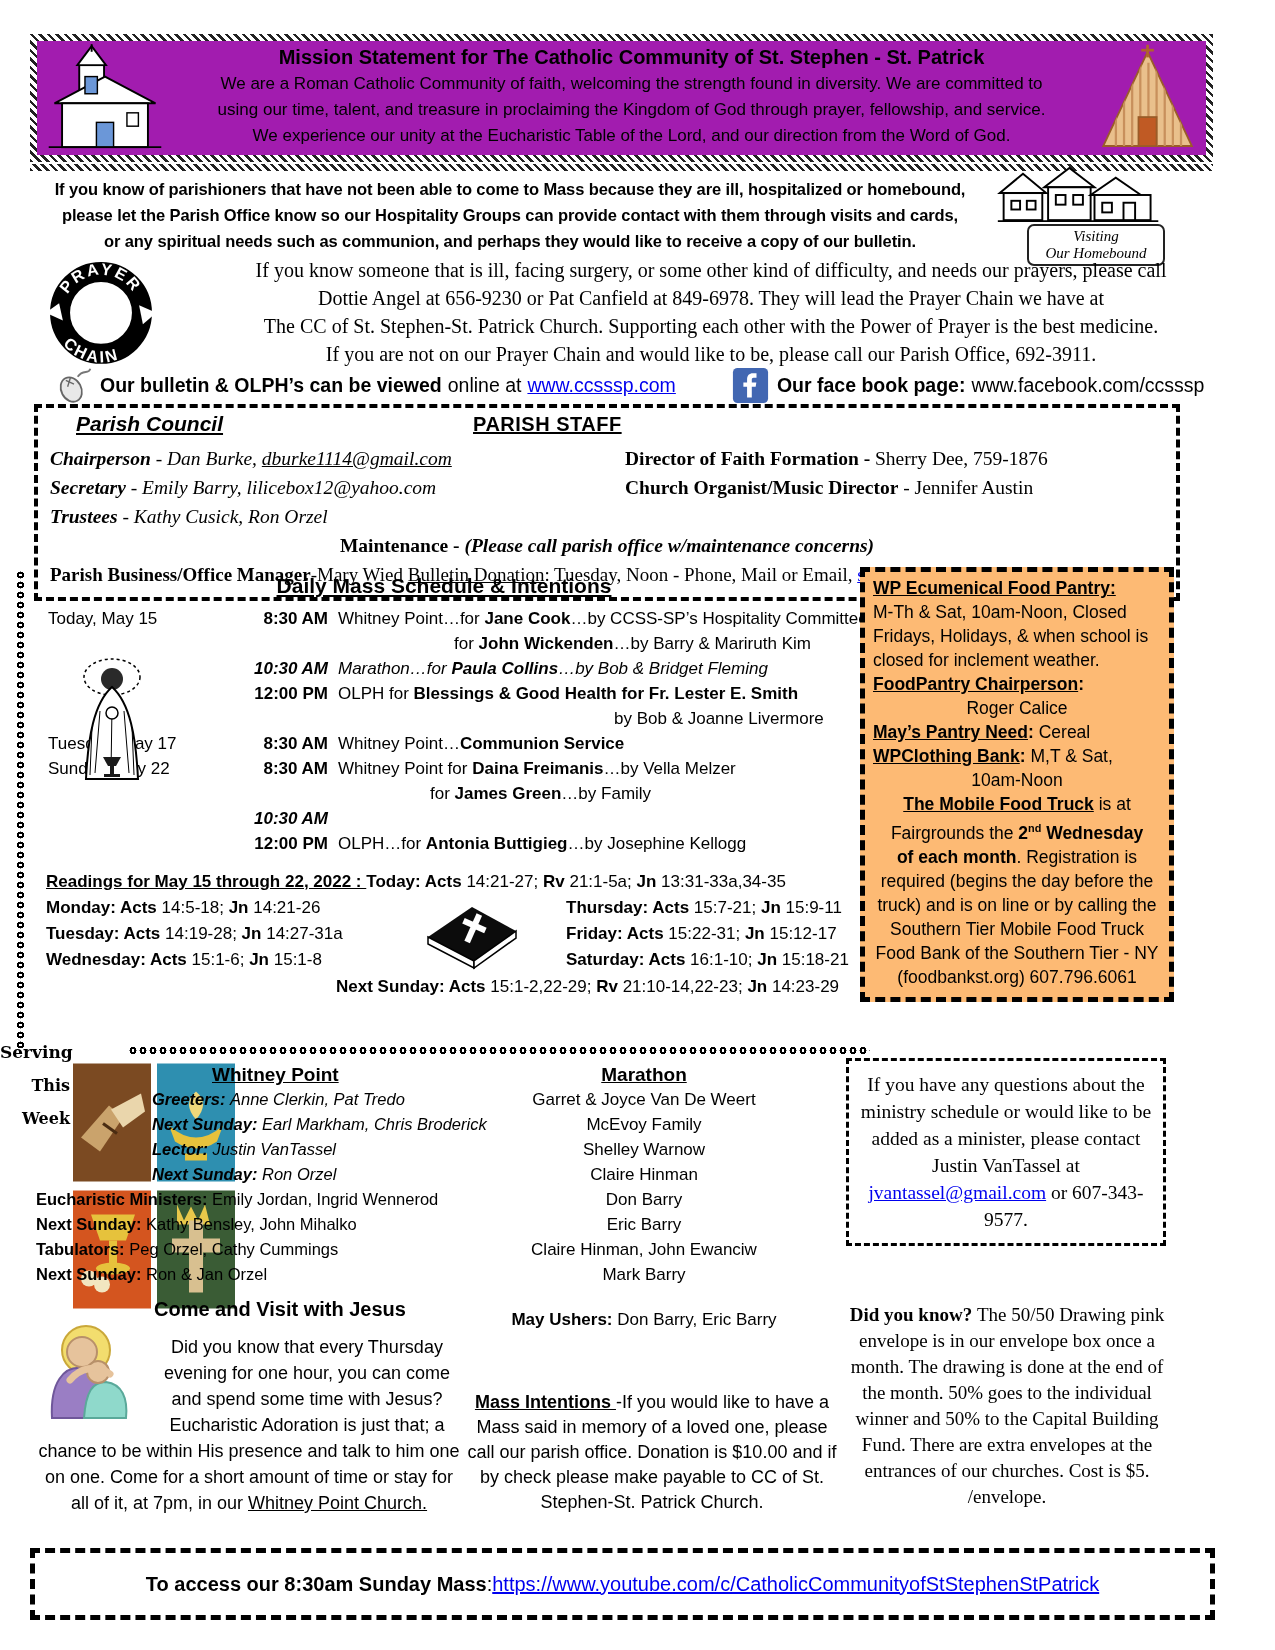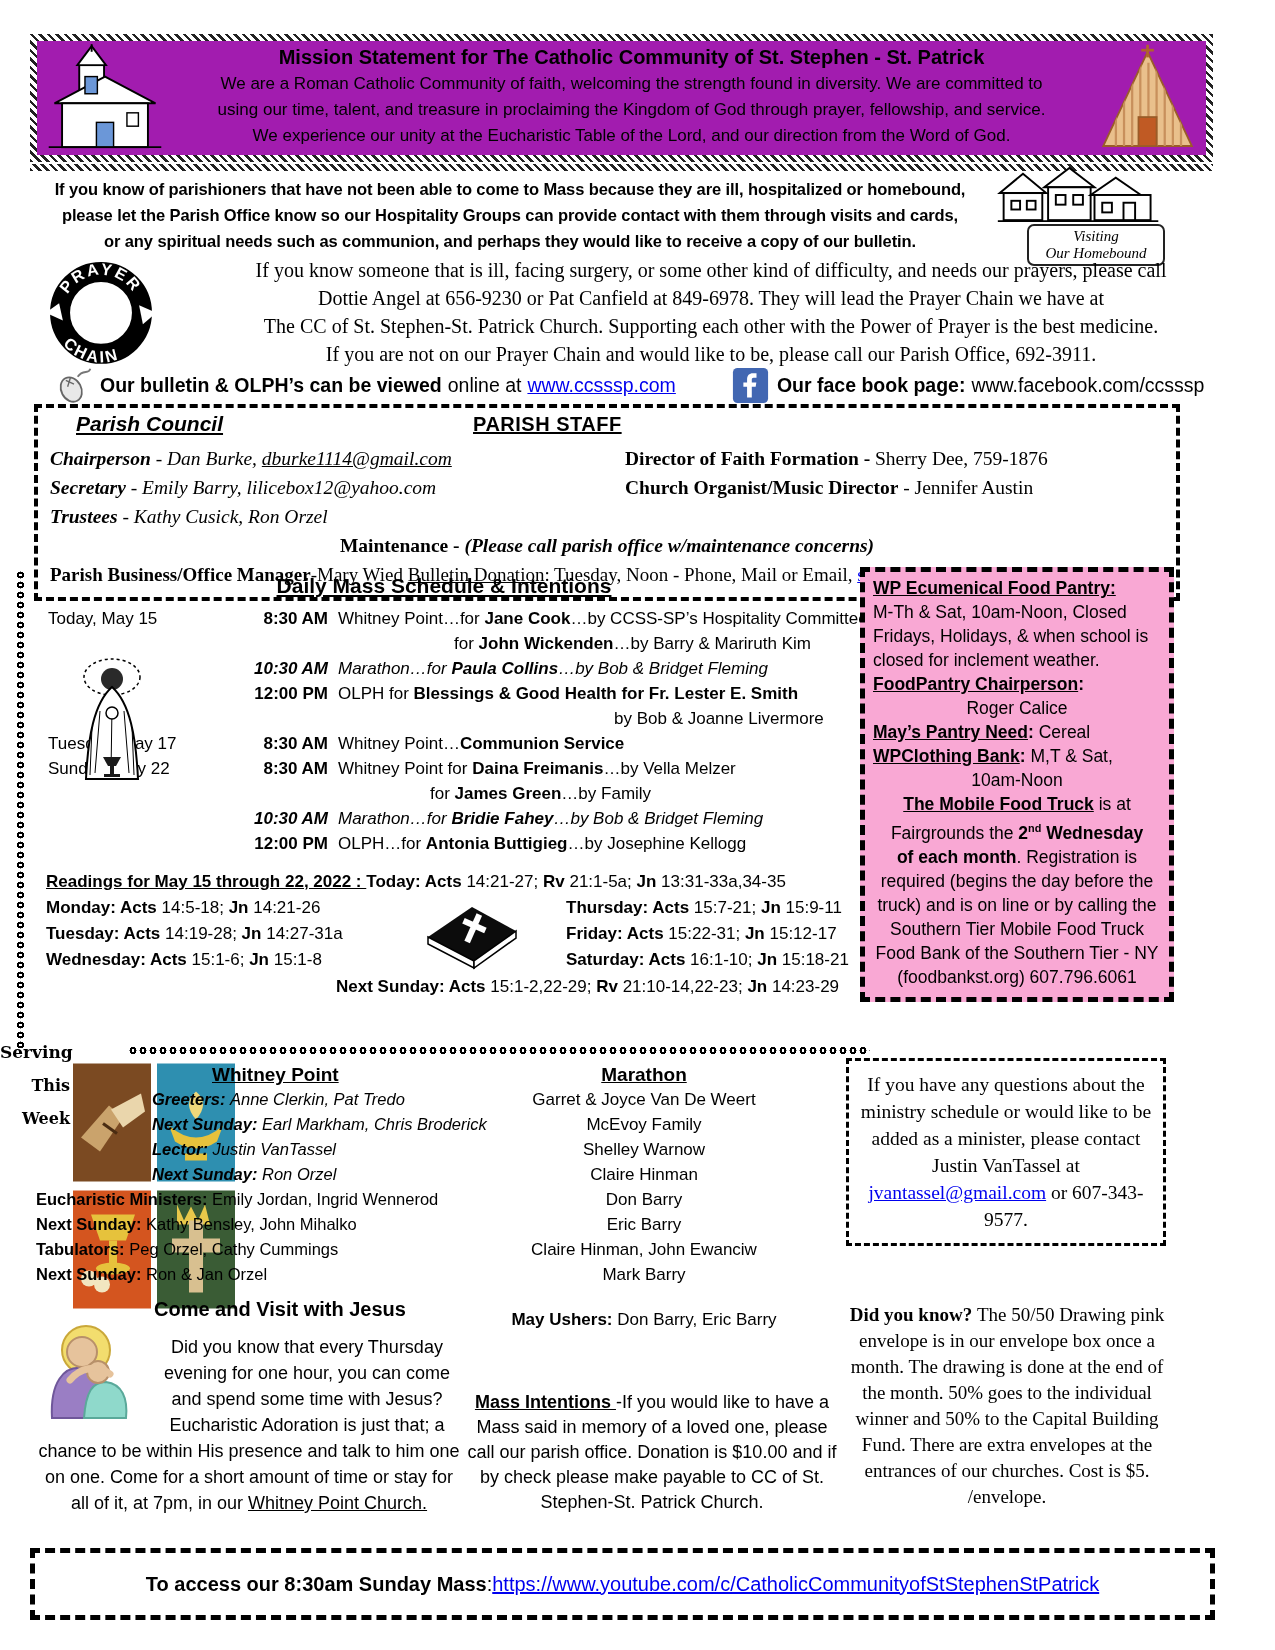--- a/index.html
+++ b/index.html
@@ -72,21 +72,21 @@
 
   .readings{margin-top:12px;padding-left:12px;}
   .r-heading{font-size:17px;line-height:27px;white-space:nowrap;}
   .r-cols{position:relative;display:flex;}
   .r-left{width:360px;} .r-right{margin-left:160px;}
   .r-line{font-size:17px;line-height:26px;white-space:nowrap;}
   .bible-art{position:absolute;left:368px;top:4px;width:112px;height:72px;}
   .r-next{font-size:17px;line-height:27px;white-space:nowrap;padding-left:290px;}
 
   .pantry-box{left:860px;top:567px;width:314px;box-sizing:border-box;border:5px dashed #000;
-    background:#f9a8d4;padding:4px 8px 8px;font-size:17.5px;line-height:24px;}
+    background:#fdba74;padding:4px 8px 8px;font-size:17.5px;line-height:24px;}
   .pantry-box p{margin:0;}
   .fp-center{text-align:center;}
 
   .serving-logo{left:0;top:1036px;width:70px;text-align:right;font-family:"DejaVu Serif",serif;
     font-weight:bold;line-height:33px;}
   .sl1{font-size:17px;} .sl2,.sl3{font-size:16px;}
   .tiles{left:73px;top:1062px;width:162px;height:248px;display:grid;
     grid-template-columns:1fr 1fr;grid-template-rows:1fr 1fr;gap:6px;}
   .tiles svg{width:100%;height:100%;display:block;}
 
@@ -297,21 +297,20 @@
       <span class="ms-date">Sunday, May 22</span>
       <span class="ms-time">8:30 AM</span>
       <span class="ms-text"><span>Whitney Point for </span><span class="b">Daina Freimanis</span><span>…by Vella Melzer</span></span>
     </div>
     <div class="ms-line ind-a2">
         <span class="ms-text"><span>for </span><span class="b">James Green</span><span>…by Family</span></span>
       </div>
     <div class="ms-line it">
       <span class="ms-date"></span>
       <span class="ms-time">10:30 AM</span>
-      <span class="ms-text"><span class="i">Marathon…for  </span><span class="b i">Bridie Fahey</span><span class="i">…by Bob &amp; Bridget Fleming</span></span>
     </div>
     <div class="ms-line">
       <span class="ms-date"></span>
       <span class="ms-time">12:00 PM</span>
       <span class="ms-text"><span>OLPH…for </span><span class="b">Antonia Buttigieg</span><span>…by Josephine Kellogg</span></span>
     </div>
 
     <div class="readings">
       <div class="r-heading"><span class="b u">Readings for May 15 through 22, 2022 : </span><span>  </span><span class="b">Today: Acts </span><span>14:21-27; </span><span class="b">Rv </span><span>21:1-5a; </span><span class="b">Jn </span><span>13:31-33a,34-35</span></div>
       <div class="r-cols">

